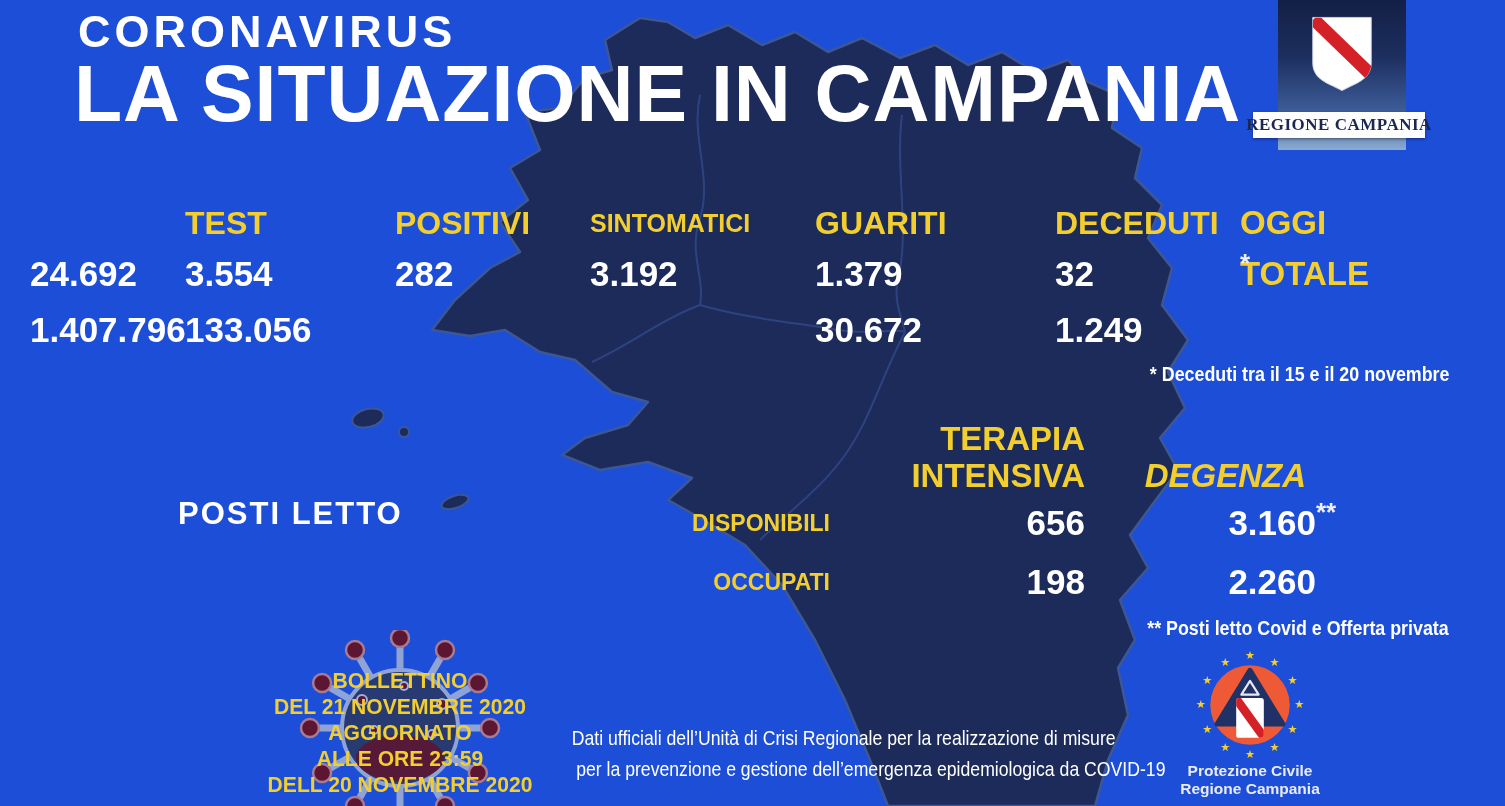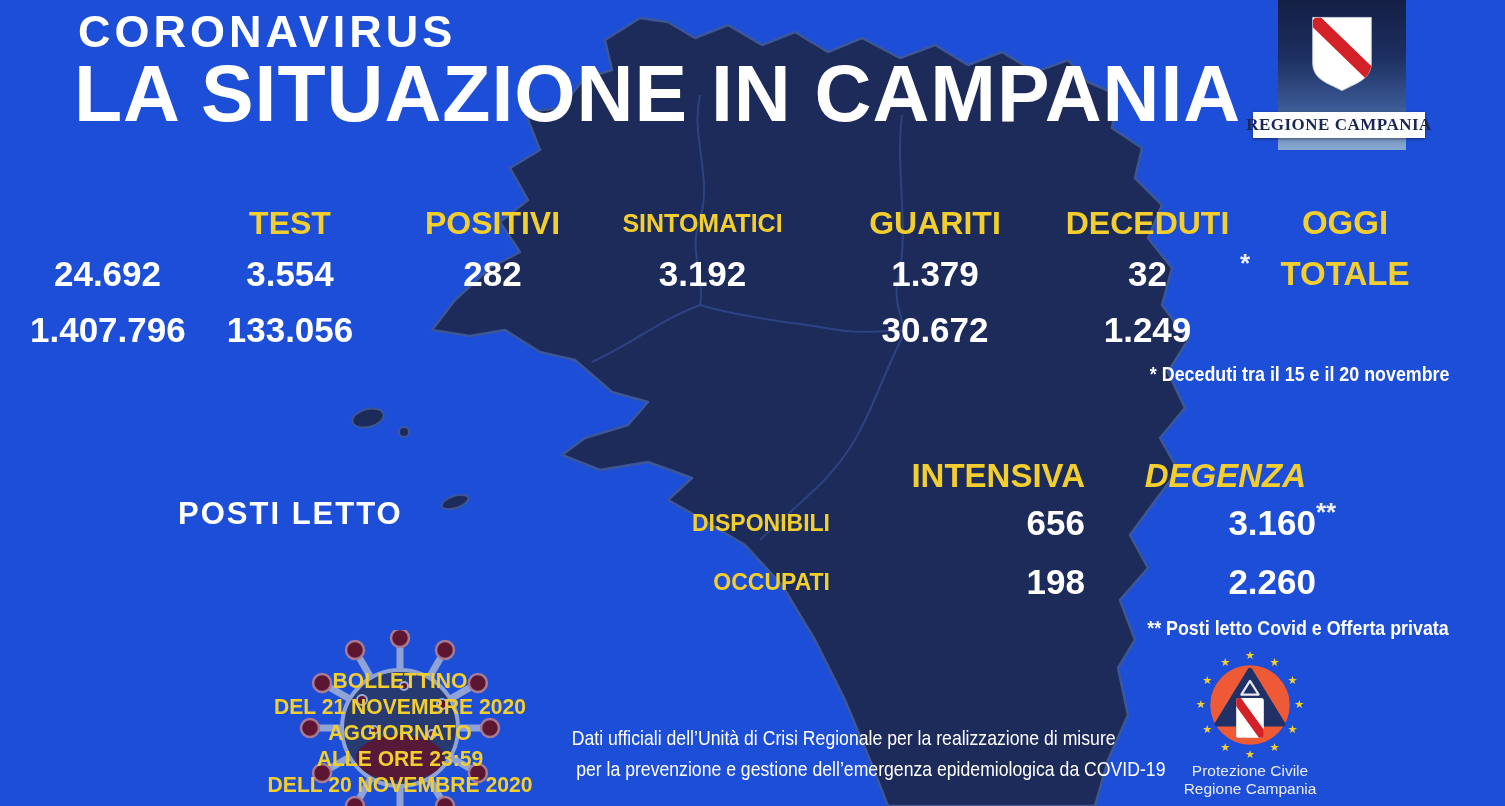--- a/index.html
+++ b/index.html
@@ -38,21 +38,21 @@
   }
 
   
   .stats{
     left:30px; top:200px; width:1420px;
     display:grid;
     grid-template-columns:155px 210px 195px 225px 240px 185px 210px;
     grid-template-rows:46px 56px 56px;
     align-items:center;
   }
-  .stats .cell{text-align:center; white-space:nowrap;}
+  .stats .cell{text-align:left; white-space:nowrap;}
   .hdr{color:#f2ce2e; font-weight:bold; font-size:32px; letter-spacing:0;}
   .hdr.small{font-size:25px;}
   .rowlabel{color:#f2ce2e; font-weight:bold; font-size:33px;}
   .num{color:#fff; font-weight:bold; font-size:35px; position:relative;}
   .num sup.mark{
     position:absolute; left:100%; top:-6px; font-size:26px; color:#eef0f4; font-weight:bold;
   }
   .footnote{
     color:#fff; font-weight:bold; font-size:21px; white-space:nowrap;
     transform:scaleX(.85); transform-origin:right center;
@@ -90,21 +90,21 @@
   .footer-note{
     left:520px; top:722px; width:630px; text-align:center;
     color:#fff; font-weight:normal; font-size:21px; line-height:31px;
   }
   .footer-note .ln{display:inline-block; white-space:nowrap;
     transform:scaleX(.84); transform-origin:center center;}
 
   
   .pc-logo{left:1170px; top:648px; width:160px; text-align:center;}
   .pc-logo .pc-text{
-    margin-top:0; color:#e9ecf4; font-size:15.5px; line-height:18px; font-weight:normal;
+    margin-top:0; color:#e9ecf4; font-size:15.5px; line-height:18px; font-weight:bold;
   }
 </style>
 </head>
 <body>
 
 <div class="page">
 
   <svg class="abs" width="1505" height="806" viewBox="0 0 1505 806" style="left:0;top:0;">
     <g>
       <path fill="#1c2b5a" stroke="#3d5796" stroke-width="2.5" stroke-linejoin="round" d="
@@ -175,20 +175,21 @@
     <div class="cell num">1.249</div>
   </div>
 
   <div class="abs footnote footnote1">* Deceduti tra il 15 e il 20 novembre</div>
 
   <div class="abs beds-title">POSTI LETTO</div>
 
   <div class="abs beds">
     <div class="cell"></div>
     <div class="cell bhdr">
+      <div>TERAPIA</div>
       <div>INTENSIVA</div>
     </div>
     <div class="cell bhdr">
       <span class="pr">DEGENZA</span>
     </div>
 
     <div class="cell rowlabel">DISPONIBILI</div>
     <div class="cell num">656</div>
     <div class="cell num"><span>3.160</span><sup class="mark">**</sup></div>
 

